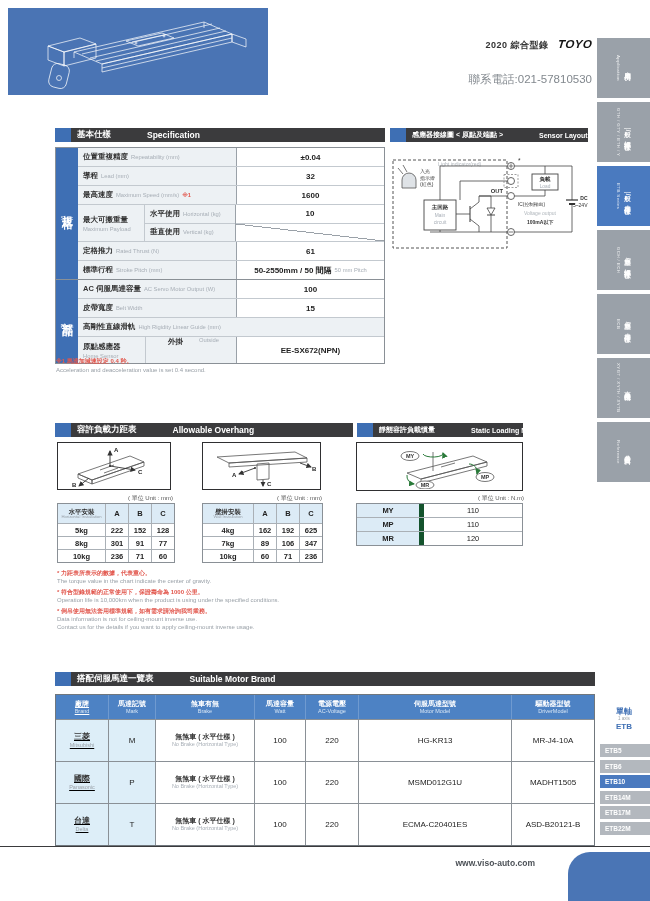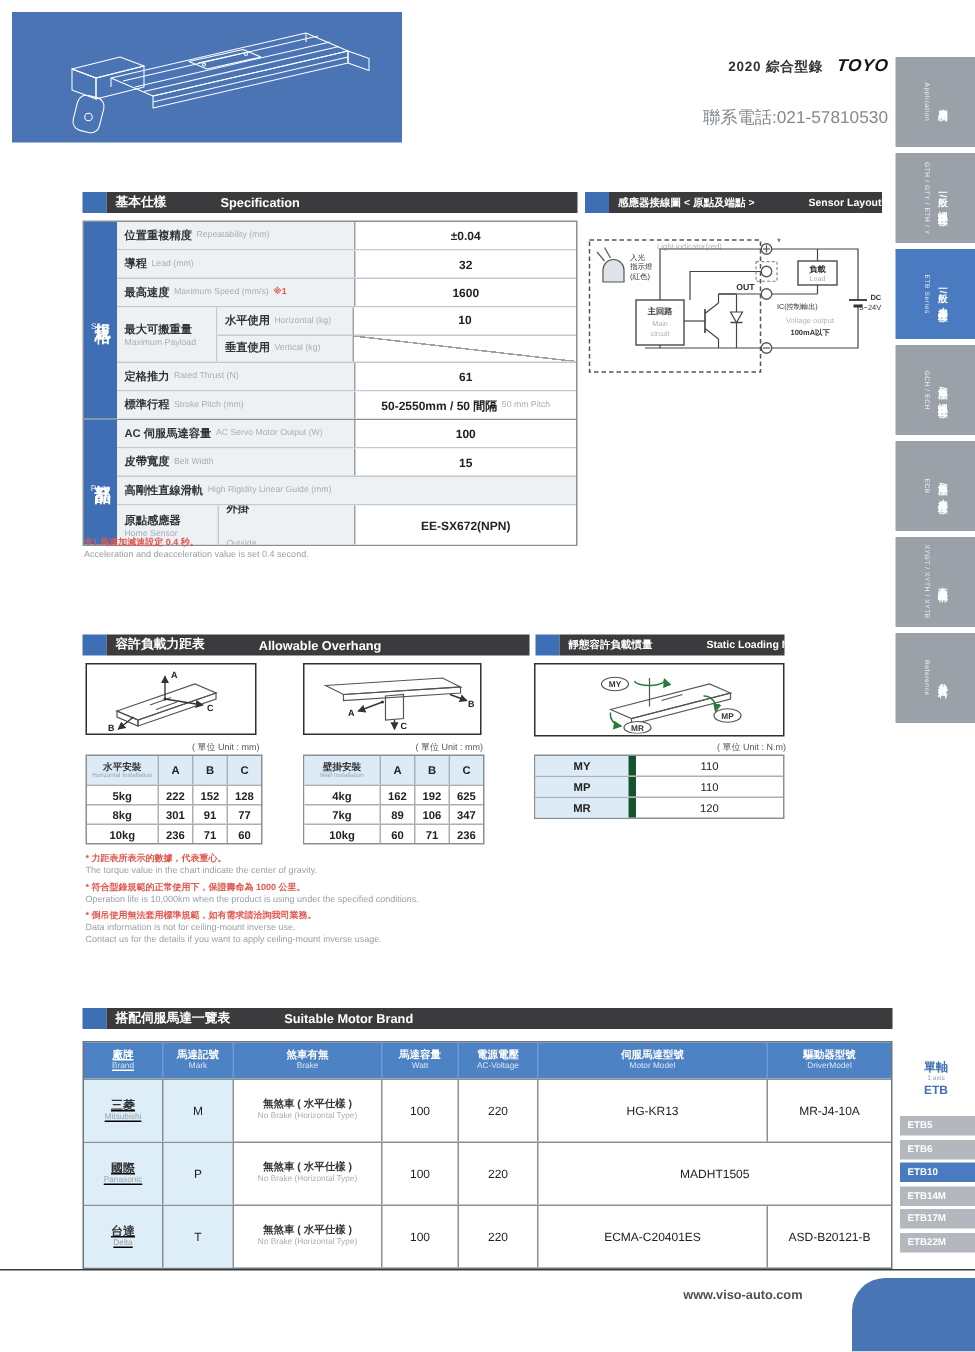--- a/index.html
+++ b/index.html
@@ -47,21 +47,21 @@
   .srow.h36 { height:36px; }
   .srow.h26 { height:26px; }
   .slbl { flex:1; background:#edf1f4; display:flex; align-items:center; padding-left:5px; gap:3px; overflow:hidden; }
   .slbl.stack { flex-direction:column; align-items:flex-start; justify-content:center; gap:1px; }
   .zh8 { font-size:7.5px; font-weight:bold; color:#333; white-space:nowrap; }
   .en6 { font-size:5.8px; color:#a7aeb6; white-space:nowrap; }
   .note1 { font-size:5.8px; color:#e2574d; font-weight:bold; }
   .ssubcol { width:90px; display:flex; flex-direction:column; border-left:1px solid #c3c9cf; }
   .ssub { flex:1; background:#edf1f4; display:flex; align-items:center; padding-left:5px; gap:3px; overflow:hidden; }
   .ssub + .ssub { border-top:1px solid #c3c9cf; }
-  .ssub.stack { flex-direction:column; align-items:flex-start; justify-content:center; gap:16px; }
+  .ssub.stack { flex-direction:row; align-items:flex-start; justify-content:center; gap:16px; }
   .sval { width:148px; box-sizing:border-box; background:#fff; display:flex; align-items:center; justify-content:center; font-size:8px; font-weight:bold; color:#222; border-left:1px solid #9aa1a8; gap:3px; }
   .sval .sub { font-size:5.8px; color:#a7aeb6; font-weight:normal; }
   .svalcol { width:148px; display:flex; flex-direction:column; border-left:1px solid #9aa1a8; }
   .svalcol .sval { width:auto; flex:1; border-left:none; }
   .svalcol .sval + .sval { border-top:1px solid #c3c9cf; }
   .diag { background:linear-gradient(to right top,#fff calc(50% - 0.5px),#9aa1a8 calc(50% - 0.5px),#9aa1a8 calc(50% + 0.5px),#fff calc(50% + 0.5px)); }
   .specnote { position:absolute; left:56px; top:357px; }
   .fn-zh { font-size:6px; color:#e2574d; font-weight:bold; }
   .fn-en { font-size:6px; color:#9aa1a8; margin-top:1px; }
   
@@ -628,20 +628,23 @@
     <div class="c2">
         <span class="brk-zh">無煞車 ( 水平仕樣 )</span>
         <span class="brk-en">No Brake (Horizontal Type)</span>
       </div>
     <div class="c3">
         <span class="mval">100</span>
       </div>
     <div class="c4">
         <span class="mval">220</span>
       </div>
+    <div class="c5">
+        <span class="mval">MSMD012G1U</span>
+      </div>
     <div class="c6">
         <span class="mval">MADHT1505</span>
       </div>
   </div>
   <div class="mtr">
     <div class="c0 tint">
         <span class="mb-zh">台達</span>
         <span class="mb-en">Delta</span>
       </div>
     <div class="c1 tint">

